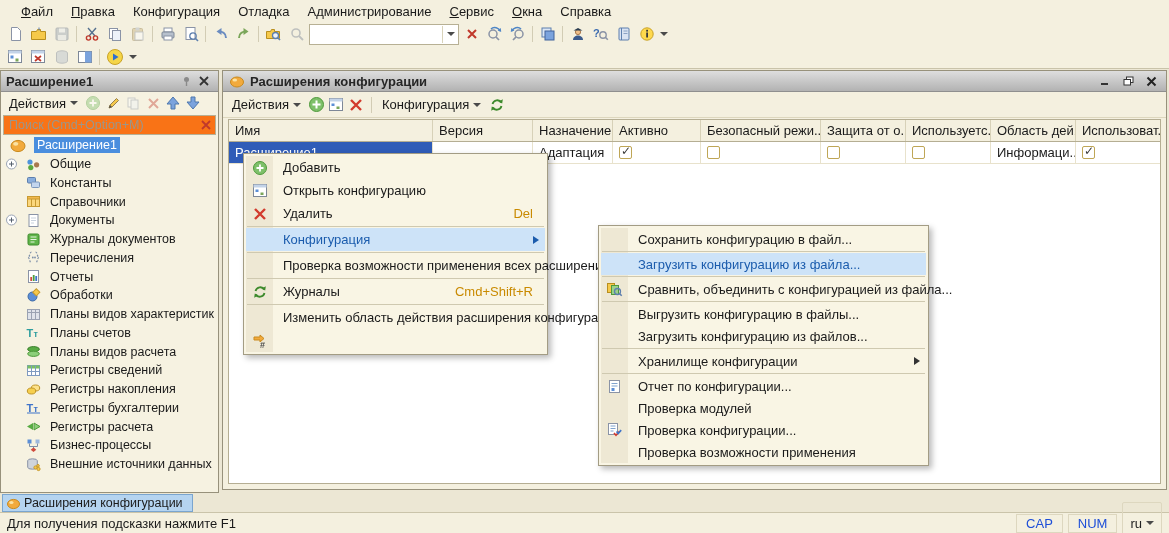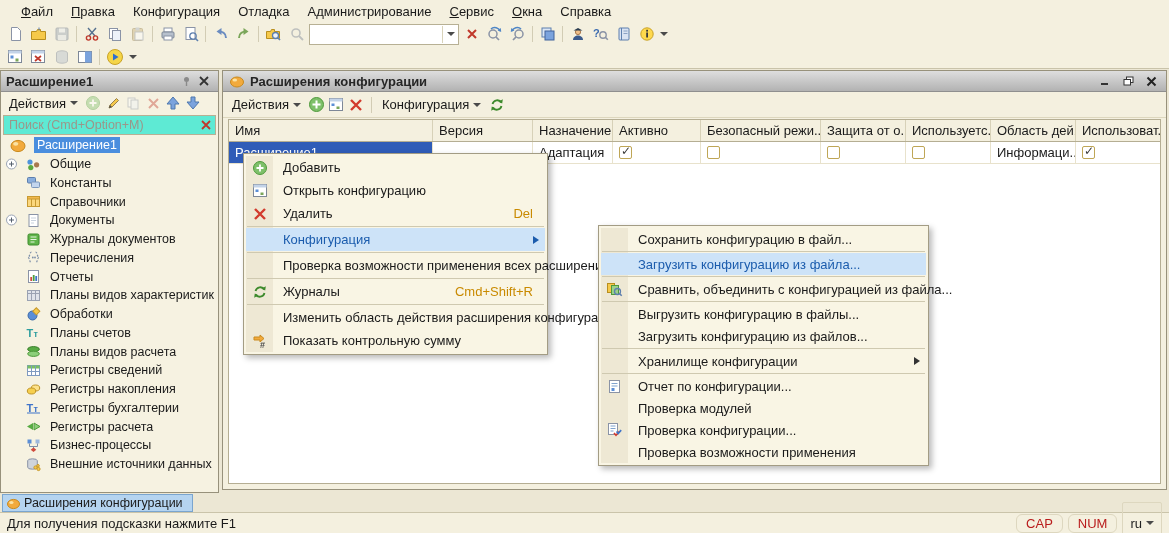--- a/index.html
+++ b/index.html
@@ -22,21 +22,21 @@
   .combo-caret{width:15px;height:17px;display:flex;align-items:center;justify-content:center;border-left:1px solid #d9d3ba;}
   
   .lpanel{position:absolute;left:0;top:70px;width:219px;height:423px;background:#f6f2e1;border:1px solid #97917b;box-sizing:border-box;}
   .ptitle{height:20px;background:linear-gradient(#dedede,#b2b2b2);border-bottom:1px solid #8f8f8f;
     display:flex;align-items:center;padding:0 5px;font-weight:bold;color:#262626;}
   .ptitle .spacer{flex:1;}
   .pactions{height:22px;display:flex;align-items:center;padding:0 4px;gap:3px;}
   .abtn{display:flex;align-items:center;gap:4px;padding:1px 4px;border-radius:2px;justify-content:flex-end;}
   .aico{width:17px;height:17px;display:flex;align-items:center;justify-content:center;}
   .aico.dis{opacity:.4;}
-  .psearch{margin:1px 2px 0 2px;height:20px;display:flex;align-items:center;background:#5eead4;border:1px solid #b7b094;box-sizing:border-box;}
+  .psearch{margin:1px 2px 0 2px;height:20px;display:flex;align-items:center;background:#f97316;border:1px solid #b7b094;box-sizing:border-box;}
   .psearch input{flex:1;border:0;outline:0;background:transparent;font:inherit;font-size:12.5px;padding:0 5px;min-width:0;color:#333;}
   .psearch input::placeholder{color:#9b968a;}
   .tree{position:absolute;left:0;top:65px;right:0;bottom:1px;overflow:hidden;}
   .trow{height:18.75px;position:relative;display:flex;align-items:center;font-size:12.5px;}
   .plus{position:absolute;left:5px;top:50%;transform:translateY(-50%);width:11px;height:11px;border:1px solid #9aa4b5;border-radius:50%;background:#fff;box-sizing:border-box;}
   .plus::before{content:"";position:absolute;left:2px;right:2px;top:4px;height:1px;background:#55606e;}
   .plus::after{content:"";position:absolute;top:2px;bottom:2px;left:4px;width:1px;background:#55606e;}
   .ticon{position:absolute;left:25px;width:15px;height:15px;}
   .trow.root .ticon{left:9px;width:17px;height:17px;}
   .tlabel{margin-left:46px;padding:1px 3px;white-space:nowrap;}
@@ -67,21 +67,21 @@
   .msep{height:1px;background:#cfc9b0;margin:1px 1px;position:relative;}
   .marrow{position:absolute;right:6px;top:50%;transform:translateY(-50%);width:0;height:0;border-left:6px solid #333;border-top:4px solid transparent;border-bottom:4px solid transparent;}
   .hl .marrow{border-left-color:#1b5cad;}
   .ctx{left:243px;top:153px;width:305px;z-index:10;}
   .sub{left:598px;top:225px;width:331px;z-index:11;}
   
   .tabbar{position:absolute;left:0;top:493px;right:0;height:19px;background:#ece7d4;}
   .tab{position:absolute;left:2px;top:1px;height:18px;background:#b5d4f0;border:1px solid #7aa5cf;display:flex;align-items:center;gap:3px;padding:0 9px 0 3px;box-sizing:border-box;font-size:12.5px;}
   .status{position:absolute;left:0;top:512px;right:0;height:21px;background:#f4f0df;border-top:1px solid #cac4aa;display:flex;align-items:center;padding:0 7px;box-sizing:border-box;}
   .status .spacer{flex:1;}
-  .sind{margin-left:5px;padding:1px 9px;border:1px solid #ddd7bf;border-radius:6px;color:#b91c1c;}
+  .sind{margin-left:5px;padding:1px 9px;border:1px solid #ddd7bf;border-radius:0;color:#1d4ed8;}
   .slang{margin-left:5px;padding:13px 7px;border:1px solid #ddd7bf;border-radius:2px;color:#222;display:flex;align-items:center;gap:4px;}
   svg{display:block;}
 </style>
 </head>
 <body>
 
 <div class="screen">
 
   <div class="topbar">
     <div class="menubar">
@@ -423,34 +423,34 @@
               <rect x="4.3" y="8" width="1.8" height="4" fill="#d04b3c"></rect>
               <rect x="6.8" y="6" width="1.8" height="6" fill="#4d9e3c"></rect>
               <rect x="9.3" y="7" width="1.8" height="5" fill="#3f74c9"></rect>
             </svg>
           </span>
         <span class="tlabel">Отчеты</span>
       </div>
       <div class="trow">
         <span class="ticon">
             <svg width="15" height="15">
+              <circle cx="6.5" cy="8.5" r="4.5" fill="#5b8ed6" stroke="#3c6aa8"></circle>
+              <rect x="7.8" y="1.8" width="5" height="5" transform="rotate(45 10.3 4.3)" fill="#f5c84a" stroke="#c7992c"></rect>
+            </svg>
+          </span>
+        <span class="tlabel">Обработки</span>
+      </div>
+      <div class="trow">
+        <span class="ticon">
+            <svg width="15" height="15">
               <rect x="1.5" y="2.5" width="12" height="10" fill="#dfe3ea" stroke="#9aa2b2"></rect>
               <path d="M1.5 5.5h12M5.5 2.5v10M9.5 2.5v10" stroke="#9aa2b2"></path>
             </svg>
           </span>
         <span class="tlabel">Планы видов характеристик</span>
-      </div>
-      <div class="trow">
-        <span class="ticon">
-            <svg width="15" height="15">
-              <circle cx="6.5" cy="8.5" r="4.5" fill="#5b8ed6" stroke="#3c6aa8"></circle>
-              <rect x="7.8" y="1.8" width="5" height="5" transform="rotate(45 10.3 4.3)" fill="#f5c84a" stroke="#c7992c"></rect>
-            </svg>
-          </span>
-        <span class="tlabel">Обработки</span>
       </div>
       <div class="trow">
         <span class="ticon">
             <svg width="15" height="15">
               <text x="0.5" y="11.5" font-size="11" font-weight="bold" fill="#2e9e9e">T</text>
               <text x="7.5" y="11.5" font-size="9" font-weight="bold" fill="#2e9e9e">т</text>
             </svg>
           </span>
         <span class="tlabel">Планы счетов</span>
       </div>
@@ -686,21 +686,20 @@
     <div class="mrow">
       <span>Изменить область действия расширения конфигурации</span>
     </div>
     <div class="mrow">
       <span class="micon">
           <svg width="16" height="16">
             <path d="M2 4h6v-2l4 3.5-4 3.5v-2H2z" fill="#f2aa3c" stroke="#c98a1e"></path>
             <text x="8" y="15" font-size="9" font-weight="bold" fill="#4a4a4a">#</text>
           </svg>
         </span>
-      <span>Показать контрольную сумму</span>
     </div>
   </div>
 
   <div class="menu sub">
     <div class="gutter"></div>
     <div class="mrow">
       <span>Сохранить конфигурацию в файл...</span>
     </div>
     <div class="msep"></div>
     <div class="mrow hl">

